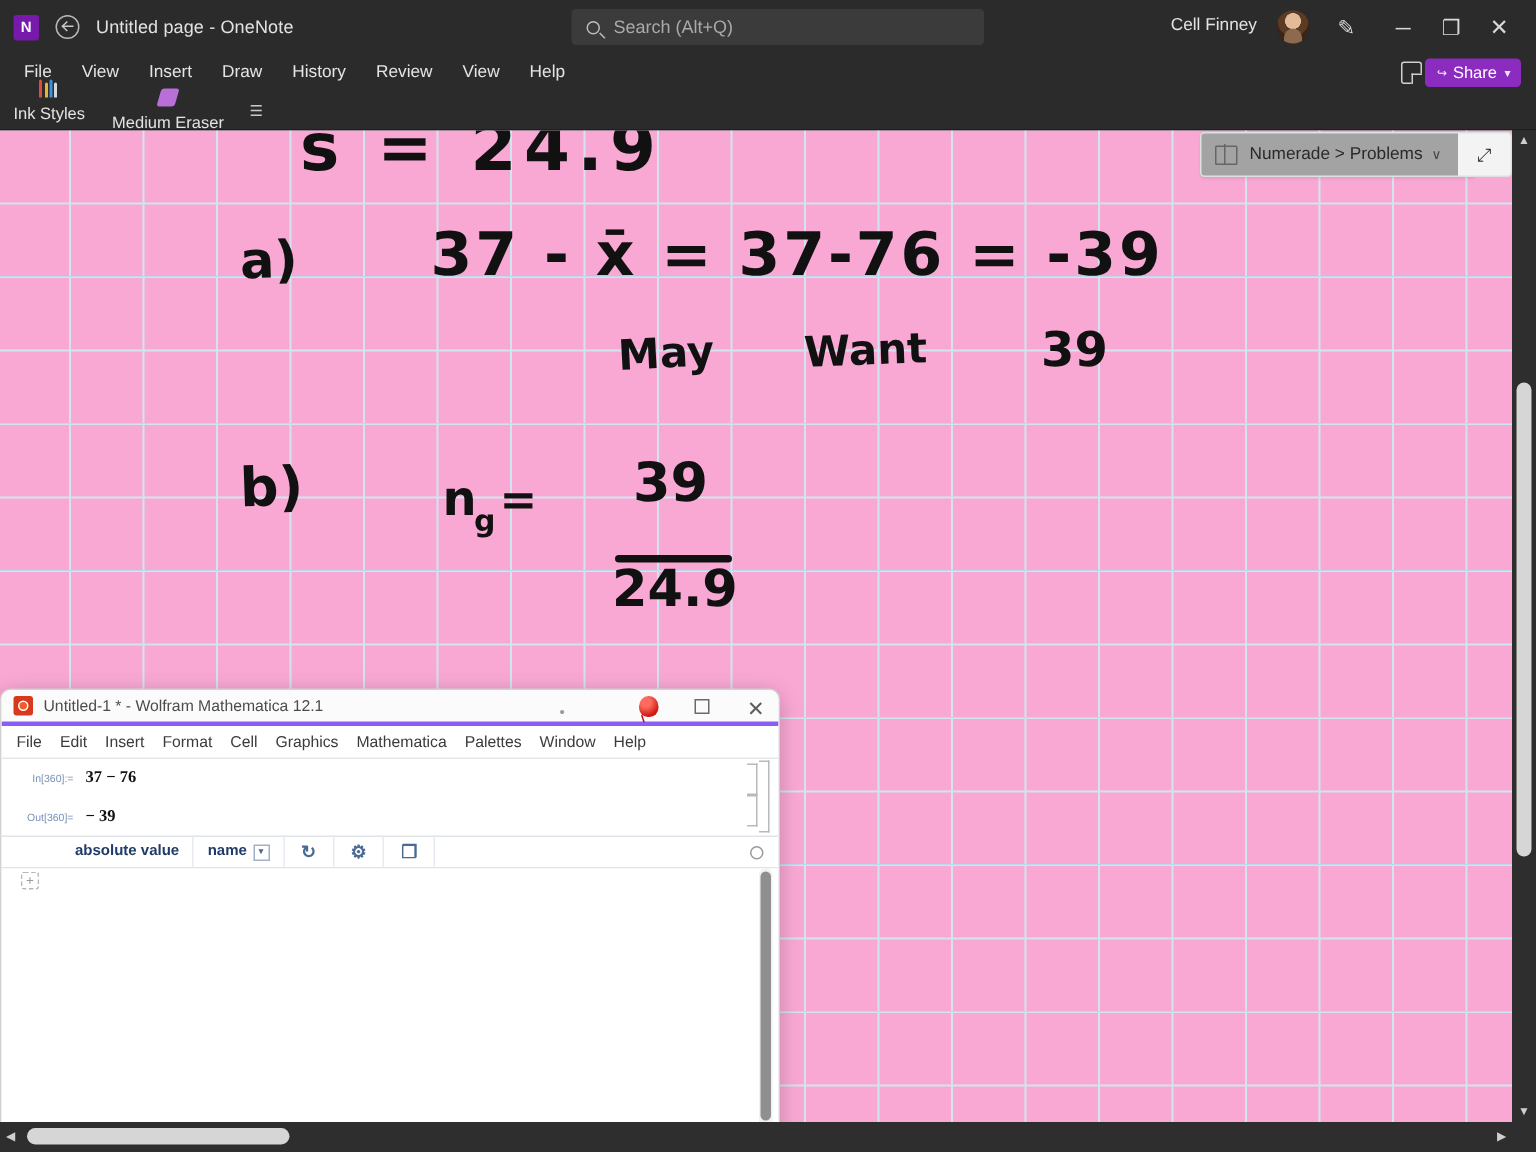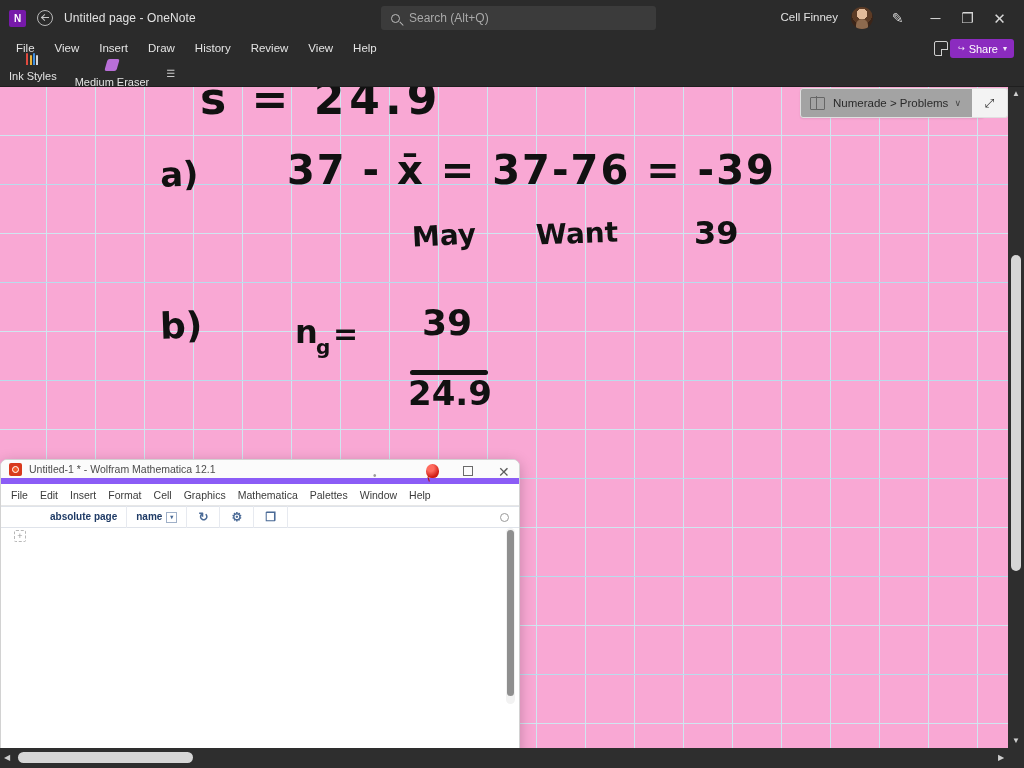--- a/index.html
+++ b/index.html
@@ -183,21 +183,21 @@
 
   
   .mma {
     position:absolute; left:135px; top:459px; width:520px; height:305px;
     background:#ffffff; border:1px solid #d2d2d2; border-radius:7px 7px 0 0;
     box-shadow:0 3px 14px rgba(0,0,0,.22);
     overflow:hidden;
   }
   .mma-title {
     height:24px; display:flex; align-items:center; position:relative;
-    background:#fbfbfb; border-bottom:6px solid #8b5cf6;
+    background:#fbfbfb; border-bottom:3px solid #8b5cf6;
   }
   .mma-icon {
     width:13px; height:13px; margin-left:8px; border-radius:2px;
     background:radial-gradient(circle, #f35c2b 0 35%, #d8391c 36% 100%);
     position:relative; flex:none;
   }
   .mma-icon::after{
     content:""; position:absolute; inset:3px; border-radius:50%;
     border:1.2px solid #fff;
   }
@@ -424,23 +424,36 @@
         <span>Insert</span>
         <span>Format</span>
         <span>Cell</span>
         <span>Graphics</span>
         <span>Mathematica</span>
         <span>Palettes</span>
         <span>Window</span>
         <span>Help</span>
       </div>
 
+      <div class="mma-nb">
+        <div class="nb-row nb-in">
+          <div class="tag">In[360]:=</div>
+          <div class="val">37 − 76</div>
+        </div>
+        <div class="nb-row nb-out">
+          <div class="tag">Out[360]=</div>
+          <div class="val">− 39</div>
+        </div>
+        <div class="cell-brk b1"></div>
+        <div class="cell-brk b2"></div>
+        <div class="cell-brk big"></div>
+      </div>
 
       <div class="mma-sugg">
-        <div class="sg">absolute page</div>
+        <div class="sg">absolute value</div>
         <div class="sg">
           <span>name</span>
           <span class="sg-drop">▾</span>
         </div>
         <div class="sg sg-ico">↻</div>
         <div class="sg sg-ico">⚙</div>
         <div class="sg sg-ico">❐</div>
         <div class="sg-close"></div>
       </div>
 

